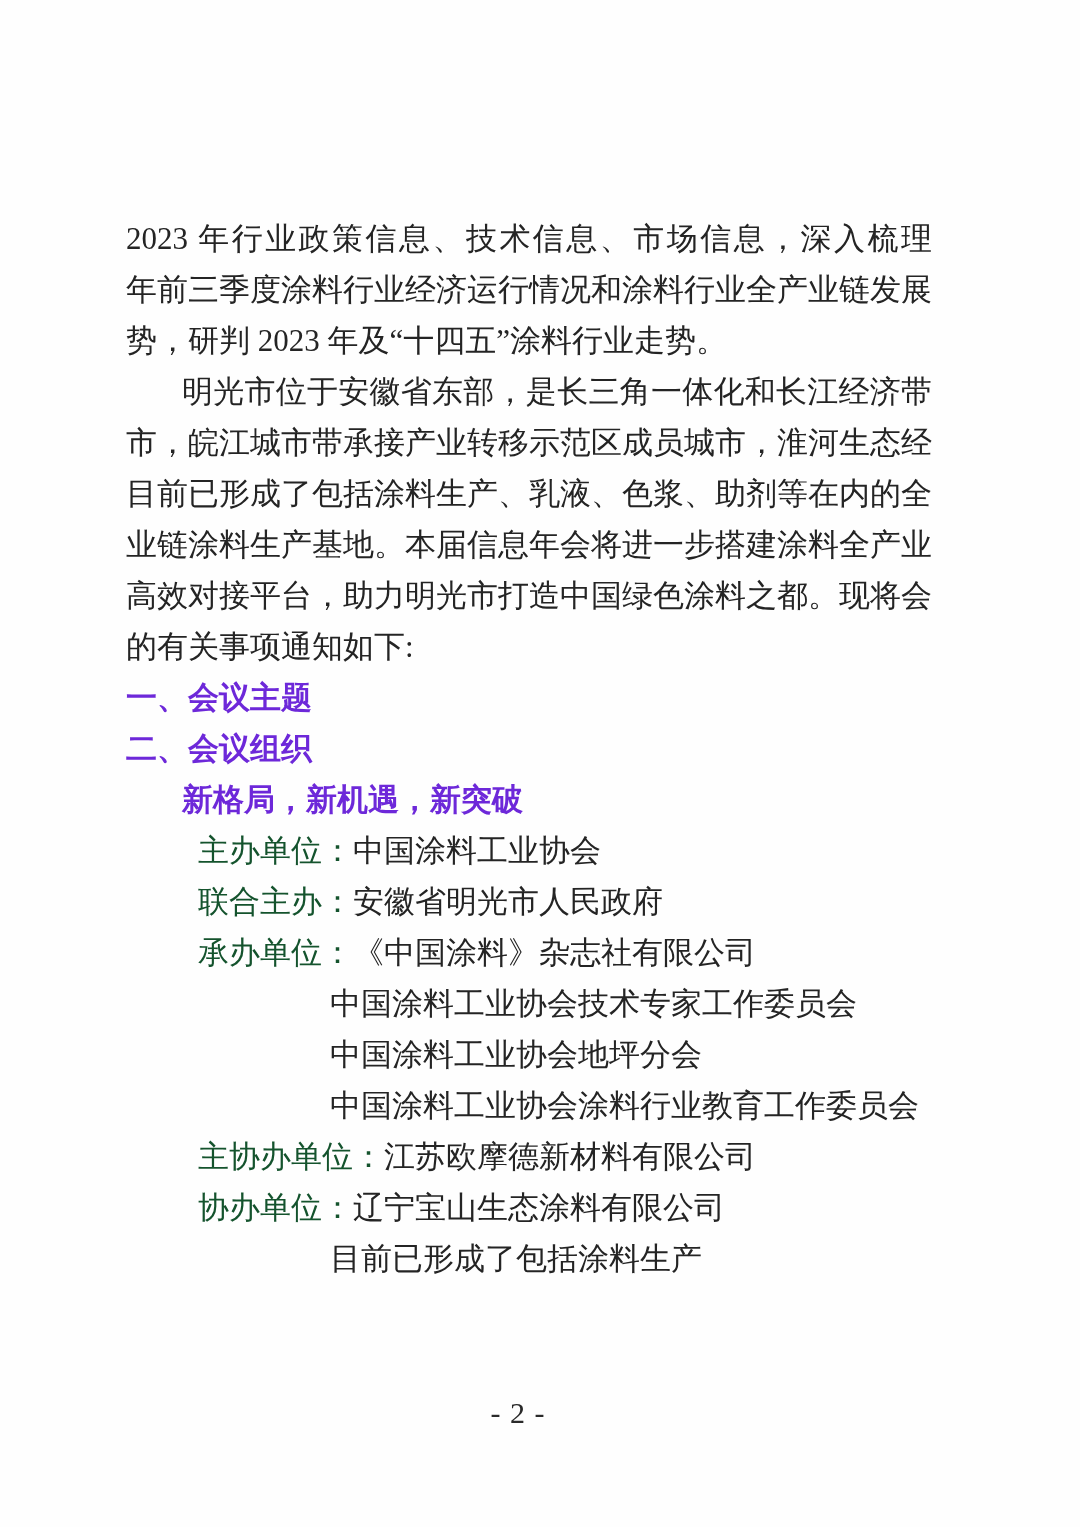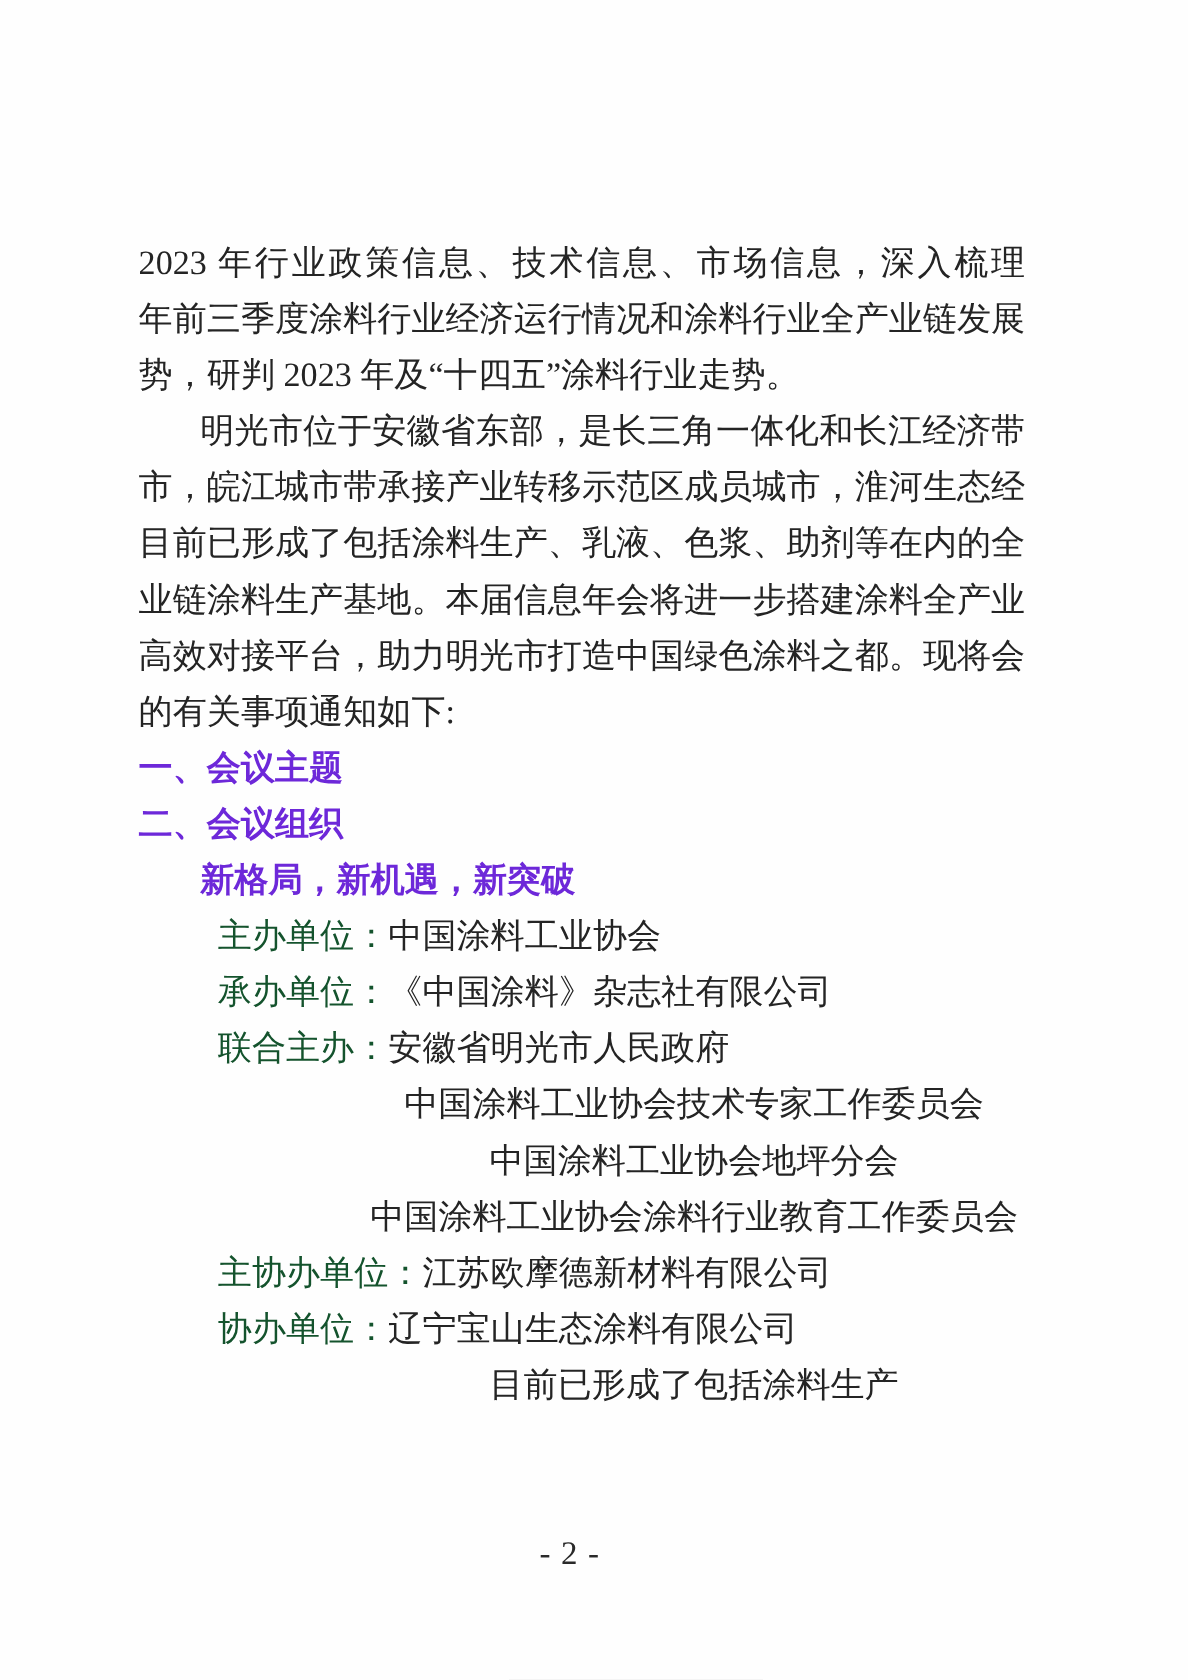--- a/index.html
+++ b/index.html
@@ -44,21 +44,20 @@
     color: #6d28d9;
     font-family: Liberation Serif, serif;
   }
   .org-row {
     padding-left: 56px;
     white-space: nowrap;
   }
   .org-cont {
     padding-left: 204px;
     white-space: nowrap;
-    text-align: center;
   }
   .org-label {
     font-weight: 400;
     color: #14532d;
     margin-left: 16px;
   }
   .org-value {
     color: #242424;
   }
   .page-number {
@@ -90,23 +89,23 @@
     <div class="line jl">高效对接平台，助力明光市打造中国绿色涂料之都。现将会议</div>
     <div class="line">的有关事项通知如下:</div>
 
     <div class="line bold">一、会议主题</div>
     <div class="line bold">二、会议组织</div>
 
     <div class="line bold pad2">新格局，新机遇，新突破</div>
 
     <div class="line org-row"><span class="org-label">主办单位：</span><span class="org-value">中国涂料工业协会</span></div>
 
+    <div class="line org-row"><span class="org-label">联合主办：</span><span class="org-value">安徽省明光市人民政府</span></div>
+
     <div class="line org-row"><span class="org-label">承办单位：</span><span class="org-value">《中国涂料》杂志社有限公司</span></div>
-
-    <div class="line org-row"><span class="org-label">联合主办：</span><span class="org-value">安徽省明光市人民政府</span></div>
 
     <div class="line org-cont"><span class="org-value">中国涂料工业协会技术专家工作委员会</span></div>
 
     <div class="line org-cont"><span class="org-value">中国涂料工业协会地坪分会</span></div>
 
     <div class="line org-cont"><span class="org-value">中国涂料工业协会涂料行业教育工作委员会</span></div>
 
     <div class="line org-row"><span class="org-label">主协办单位：</span><span class="org-value">江苏欧摩德新材料有限公司</span></div>
 
     <div class="line org-row"><span class="org-label">协办单位：</span><span class="org-value">辽宁宝山生态涂料有限公司</span></div>

